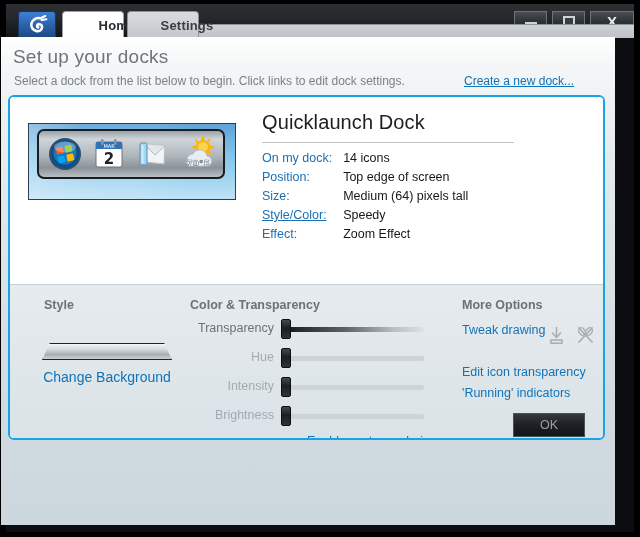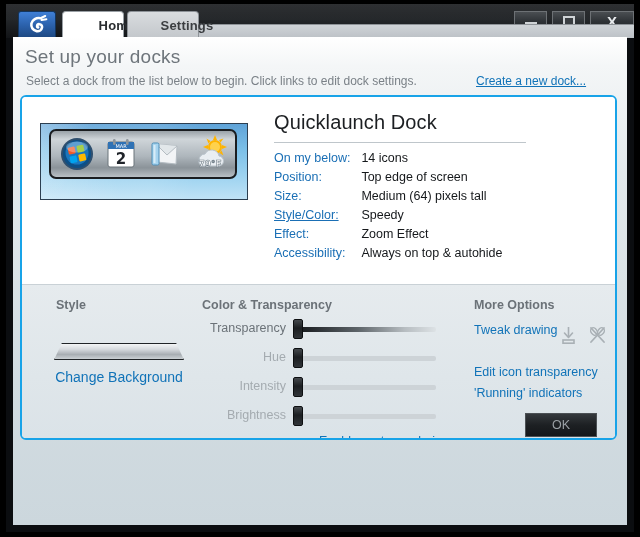--- a/index.html
+++ b/index.html
@@ -123,21 +123,21 @@
     position: absolute;
     left: 193px; top: 13px; right: 0; height: 14px;
     background: linear-gradient(to bottom, #cfd3d7 0%, #bcc1c6 100%);
     border-top: 1px solid #8d9297;
     box-sizing: border-box;
   }
 
   
   #client {
     position: absolute;
-    left: 13px; top: 37px;
+    left: 1px; top: 37px;
     width: 614px; height: 488px;
     background: linear-gradient(to bottom, #ffffff 0%, #f4f6f7 6%, #e3e9ec 28%, #d2dce1 70%, #ccd7dd 100%);
     box-sizing: border-box;
     overflow: hidden;
   }
 
   #page-heading {
     position: absolute;
     left: 12px; top: 9px;
     font-size: 19px;
@@ -462,43 +462,39 @@
 
         </div>
       </div>
 
       <div id="dock-title">Quicklaunch Dock</div>
       <div id="dock-title-rule"></div>
 
       <table id="info-table">
         <tbody>
           <tr>
-            <td class="lbl">On my below:</td>
+            <td class="lbl">On my dock:</td>
             <td class="val">14 icons</td>
           </tr>
           <tr>
             <td class="lbl">Position:</td>
             <td class="val">Top edge of screen</td>
           </tr>
           <tr>
             <td class="lbl">Size:</td>
             <td class="val">Medium (64) pixels tall</td>
           </tr>
           <tr>
             <td class="lbl link">Style/Color:</td>
             <td class="val">Speedy</td>
           </tr>
           <tr>
             <td class="lbl">Effect:</td>
             <td class="val">Zoom Effect</td>
           </tr>
-          <tr>
-            <td class="lbl">Accessibility:</td>
-            <td class="val">Always on top &amp; autohide</td>
-          </tr>
         </tbody>
       </table>
 
       <div id="panel-icons">
         <svg width="19" height="20" viewBox="0 0 19 20">
           <path d="M9.5 2 L9.5 11" stroke="#a9b0b5" stroke-width="1.6" fill="none"></path>
           <path d="M5.5 8 L9.5 12.5 L13.5 8" stroke="#a9b0b5" stroke-width="1.6" fill="none" stroke-linejoin="round" stroke-linecap="round"></path>
           <rect x="4" y="15" width="11" height="3.2" fill="none" stroke="#a9b0b5" stroke-width="1.6"></rect>
         </svg>
         <svg width="19" height="20" viewBox="0 0 19 20">

